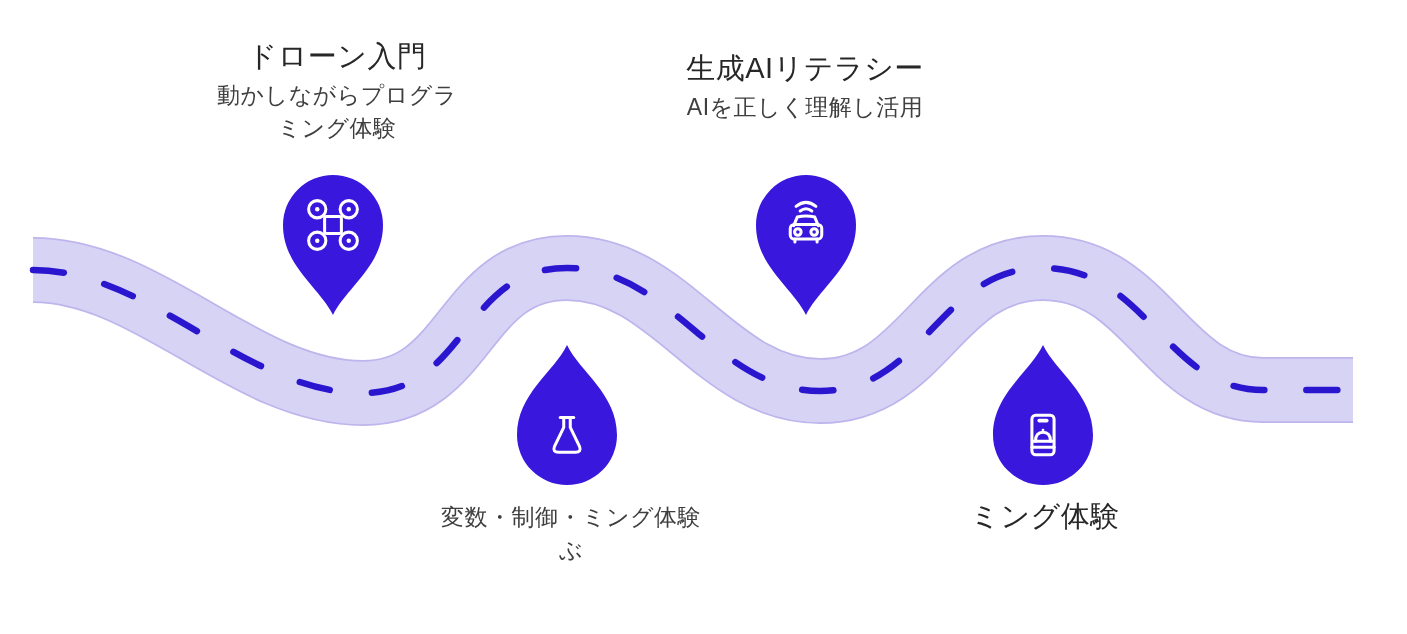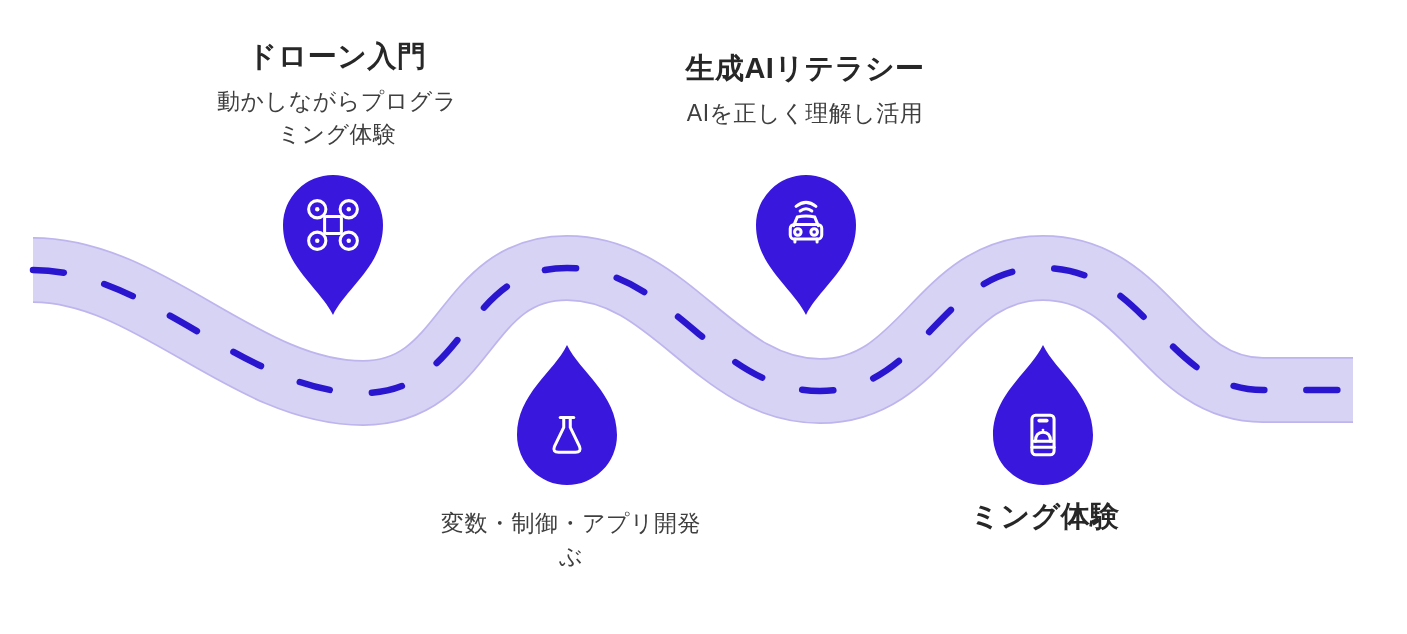--- a/index.html
+++ b/index.html
@@ -20,27 +20,27 @@
     width: 1407px; height: 634px;
   }
   .milestone-text {
     position: absolute;
     transform: translateX(-50%);
     text-align: center;
     width: 340px;
   }
   .m-title {
     font-size: 29px;
-    font-weight: 700;
+    font-weight: 400;
     color: #272727;
     letter-spacing: 0.5px;
     line-height: 1.3;
   }
   .m-sub {
-    margin-top: 9px;
+    margin-top: 3px;
     font-size: 23px;
     font-weight: 400;
     color: #3f3f3f;
     line-height: 33px;
     white-space: pre-line;
     letter-spacing: 0.5px;
   }
   .marker {
     position: absolute;
   }
@@ -94,21 +94,21 @@
       <path d="M 13.5 24.5 L 16.5 17.2 Q 24 15.2 31.5 17.2 L 34.5 24.5" fill="none"></path>
       <rect x="10.5" y="23.5" width="27" height="12.5" rx="3.5"></rect>
       <circle cx="17" cy="30" r="2.8"></circle>
       <circle cx="31" cy="30" r="2.8"></circle>
       <path d="M 14.5 36 L 14.5 38.6" fill="none"></path>
       <path d="M 33.5 36 L 33.5 38.6" fill="none"></path>
     </g>
   </svg>
 
   <div class="milestone-text" style="left:571px; top:498px">
-    <div class="m-sub">変数・制御・アプリ開発
+    <div class="m-sub">変数・制御・ミング体験
 ぶ</div>
   </div>
   <svg class="marker" style="left:515px; top:343px" width="104" height="144" viewBox="-52 -92 104 144">
     <path d="M 0 -90 C 13 -63 50 -41 50 0 A 50 50 0 1 1 -50 0 C -50 -41 -13 -63 0 -90 Z" fill="#3a17dc"></path>
     <g class="icon" transform="translate(-28,-28) scale(1.1667)" stroke="#ffffff">
       <path d="M 18.2 9 H 29.8" fill="none"></path>
       <path d="M 21.2 9 V 17.5 L 13.2 34 Q 11.4 38.8 16.8 38.8 H 31.2 Q 36.6 38.8 34.8 34 L 26.8 17.5 V 9" fill="none"></path>
     </g>
   </svg>
 

